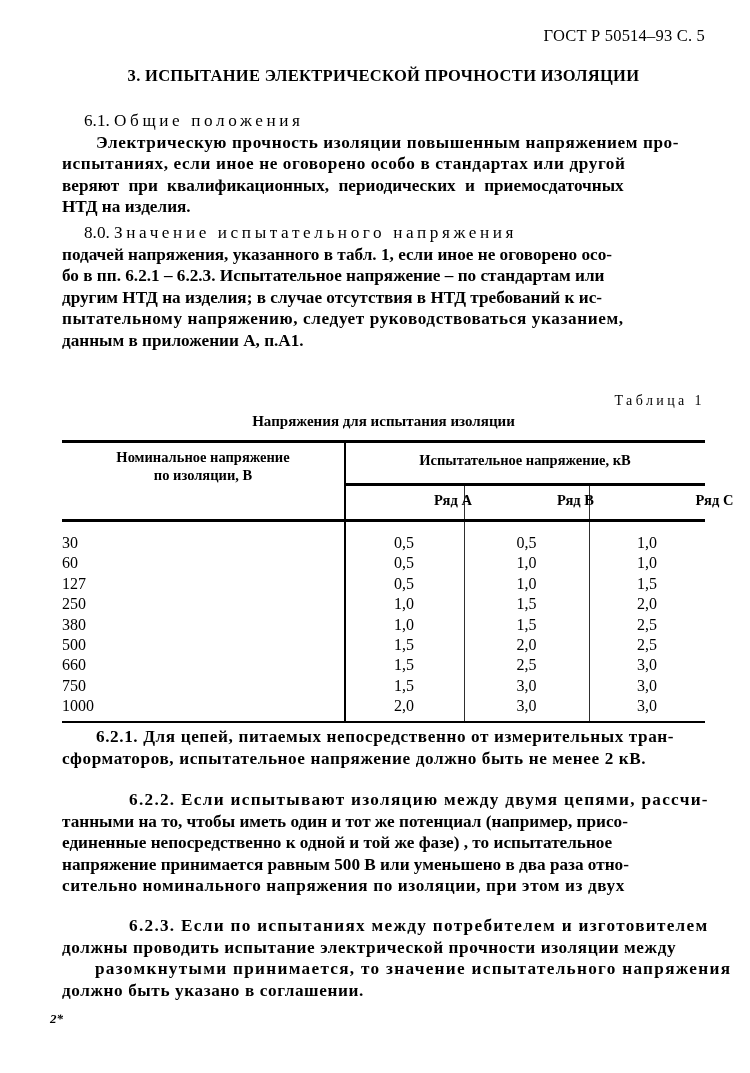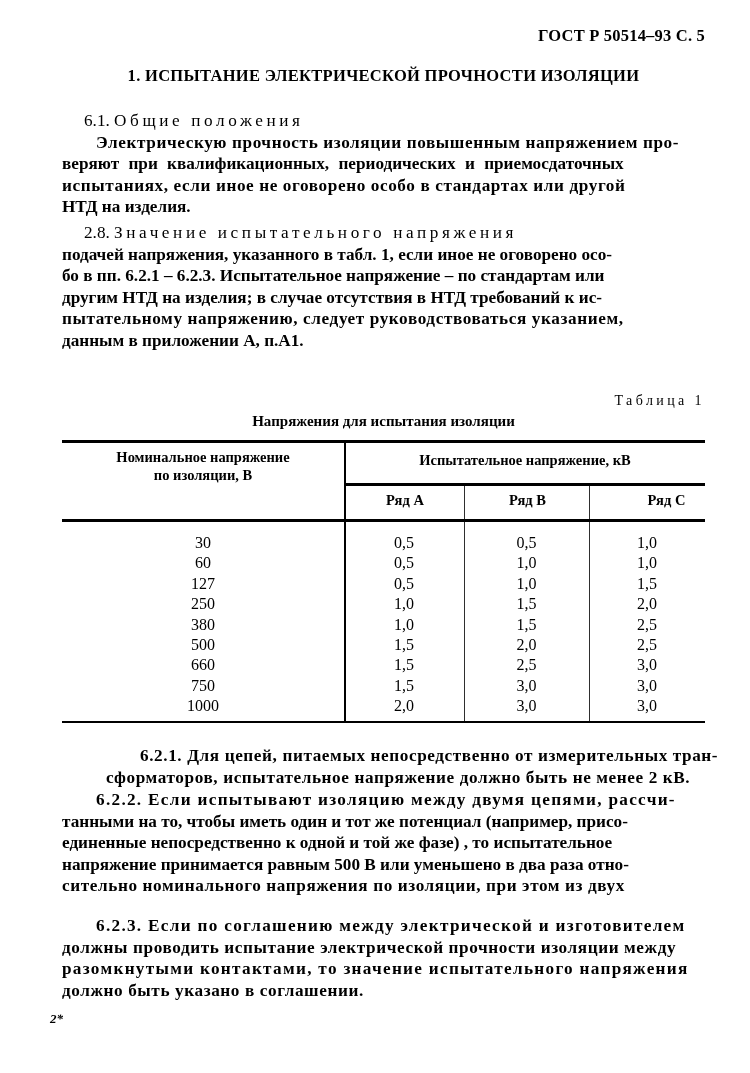--- a/index.html
+++ b/index.html
@@ -23,21 +23,21 @@
     height: 1073px;
   }
 
   
   .doc-header {
     position: absolute;
     left: 62px;
     top: 26px;
     width: 643px;
     text-align: right;
-    font-weight: bold;
+    font-weight: normal;
     font-size: 16.5px;
     letter-spacing: 0.2px;
   }
 
   
   .doc-title {
     position: absolute;
     left: 62px;
     top: 66px;
     width: 643px;
@@ -70,21 +70,21 @@
   .ln {
     white-space: nowrap;
     font-weight: bold;
   }
   .ln.indent {
     text-indent: 0;
     padding-left: 34px;
   }
   
   .w2 { letter-spacing: 0.6px; }
-  .w3 { letter-spacing: 1.3px; }
+  .w3 { letter-spacing: 1.3px; margin-left: 33px; }
   .w5 { word-spacing: 5px; }
 
   
   .table-number {
     position: absolute;
     left: 62px;
     top: 393px;
     width: 643px;
     text-align: right;
     font-size: 14px;
@@ -146,83 +146,84 @@
     text-align: center;
     font-weight: bold;
     font-size: 14.5px;
   }
   .th-sub {
     position: absolute;
     top: 52px;
     text-align: center;
     font-weight: bold;
     font-size: 14.5px;
+    padding-left: 48px;
   }
   .th-a { left: 283px; width: 120px; }
   .th-b { left: 403px; width: 125px; }
   .th-c { left: 547px; width: 115px; }
 
   .tbody {
     position: absolute;
     top: 93px;
     left: 0;
     width: 643px;
     font-size: 16px;
     line-height: 20.4px;
   }
   .trow {
     display: flex;
     height: 20.4px;
   }
   .cell-nom {
     width: 282px;
     box-sizing: border-box;
-    text-align: center;
+    text-align: left;
   }
   .cell-a { width: 120px; text-align: center; }
   .cell-b { width: 125px; text-align: center; }
   .cell-c { width: 116px; text-align: center; }
 
   
-  #block-621 { top: 745px; margin-left: 44px; }
+  #block-621 { top: 726px; }
   #block-622 { top: 789px; }
   #block-623 { top: 915px; }
 
   .page-footer {
     position: absolute;
     left: 50px;
     top: 1011px;
     font-weight: bold;
     font-style: italic;
     font-size: 13px;
   }
 </style>
 </head>
 <body>
 
 <div class="page">
 
   <div class="doc-header">ГОСТ Р 50514–93 С. 5</div>
 
-  <div class="doc-title">1. ИСПЫТАНИЕ ЭЛЕКТРИЧЕСКОЙ ПРОЧНОСТИ ИЗОЛЯЦИИ</div>
+  <div class="doc-title">3. ИСПЫТАНИЕ ЭЛЕКТРИЧЕСКОЙ ПРОЧНОСТИ ИЗОЛЯЦИИ</div>
 
   <div class="body-block" id="block-61">
     <div class="clause-head">
       <span>6.1.</span>
       <span class="spaced">Общие положения</span>
     </div>
     <div class="ln indent w2">Электрическую прочность изоляции повышенным напряжением про-</div>
+    <div class="ln w2">испытаниях, если иное не оговорено особо в стандартах или  другой</div>
     <div class="ln w5">веряют при квалификационных, периодических и приемосдаточных</div>
-    <div class="ln w2">испытаниях, если иное не оговорено особо в стандартах или  другой</div>
     <div class="ln">НТД на изделия.</div>
   </div>
 
   <div class="body-block" id="block-62">
     <div class="clause-head">
-      <span>2.8.</span>
+      <span>8.0.</span>
       <span class="spaced">Значение испытательного напряжения</span>
     </div>
     <div class="ln">подачей напряжения, указанного в  табл. 1, если иное не  оговорено осо-</div>
     <div class="ln">бо в пп. 6.2.1 – 6.2.3. Испытательное  напряжение – по  стандартам или</div>
     <div class="ln">другим НТД на  изделия; в случае отсутствия в НТД требований к ис-</div>
     <div class="ln w2">пытательному  напряжению,  следует  руководствоваться  указанием,</div>
     <div class="ln">данным в  приложении А, п.А1.</div>
   </div>
 
   <div class="table-number">Таблица 1</div>
@@ -312,21 +313,21 @@
 
   <div class="body-block" id="block-622">
     <div class="ln indent w3">6.2.2. Если   испытывают изоляцию между двумя цепями, рассчи-</div>
     <div class="ln">танными на  то, чтобы иметь один и тот же потенциал (например, присо-</div>
     <div class="ln">единенные непосредственно к  одной  и  той же фазе) , то испытательное</div>
     <div class="ln">напряжение принимается равным  500 В или уменьшено в два раза отно-</div>
     <div class="ln w2">сительно номинального   напряжения по   изоляции, при этом из двух</div>
   </div>
 
   <div class="body-block" id="block-623">
-    <div class="ln indent w3">6.2.3. Если по соглашению между электрической и изготовителем</div>
+    <div class="ln indent w3">6.2.3. Если по испытаниях между потребителем и изготовителем</div>
     <div class="ln w2">должны проводить испытание электрической прочности изоляции между</div>
-    <div class="ln w3">разомкнутыми  контактами,   то значение испытательного напряжения</div>
+    <div class="ln w3">разомкнутыми  принимается,   то значение испытательного напряжения</div>
     <div class="ln w2">должно быть указано в соглашении.</div>
   </div>
 
   <div class="page-footer">2*</div>
 
 </div>
 
 </body></html>

